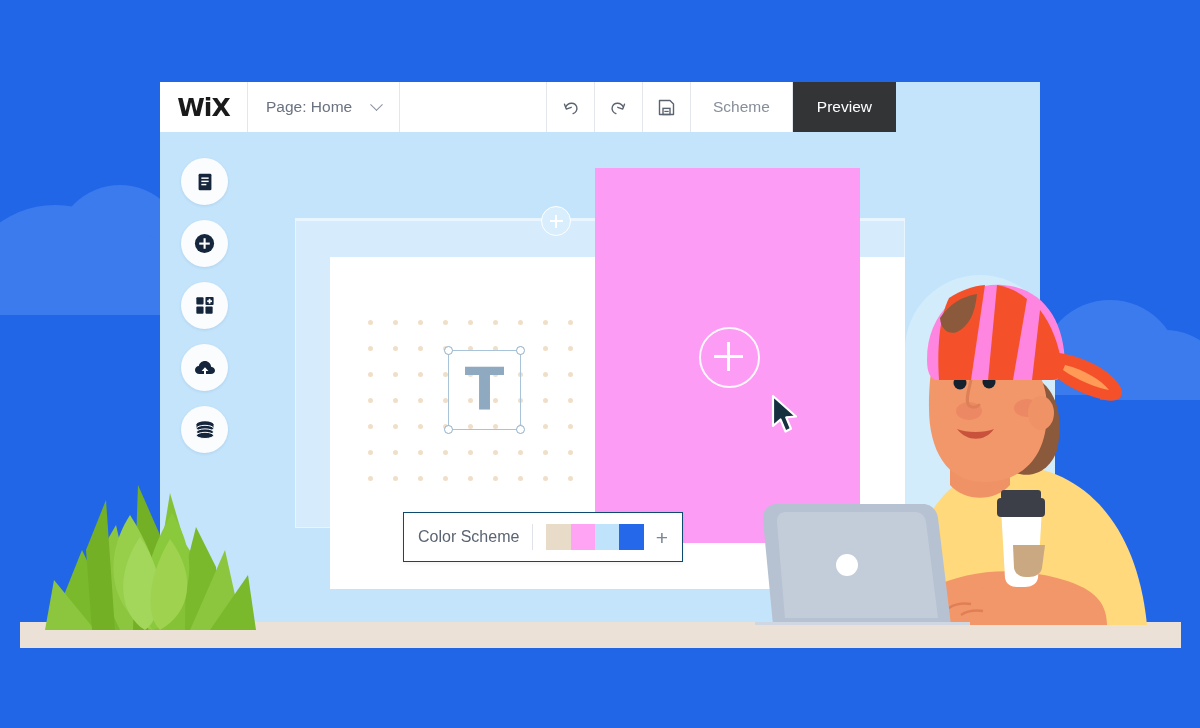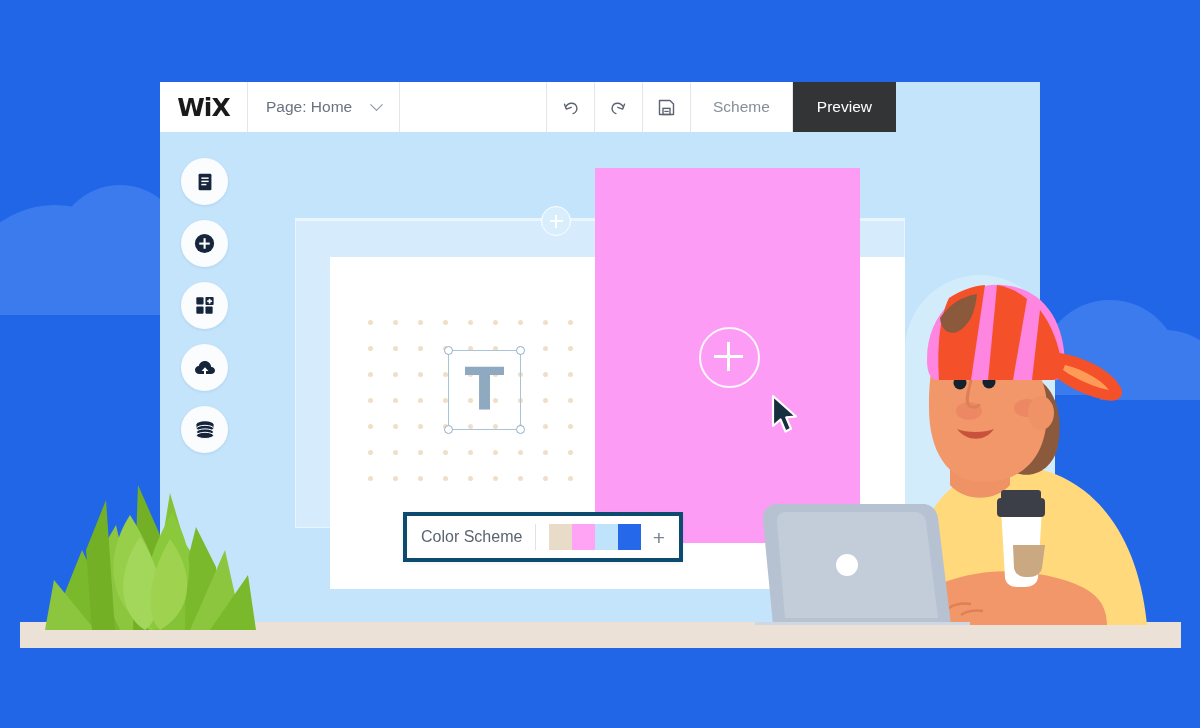--- a/index.html
+++ b/index.html
@@ -77,21 +77,21 @@
   .bigplus{position:absolute;left:699px;top:327px;width:57px;height:57px;border-radius:50%;
            border:2px solid rgba(255,255,255,.92);}
   .bigplus .pv{position:absolute;left:26px;top:13px;width:3px;height:29px;background:#fff;}
   .bigplus .ph{position:absolute;left:13px;top:26px;width:29px;height:3px;background:#fff;}
 
   
   .cursor{position:absolute;left:770px;top:394px;}
 
   
   .colorpanel{position:absolute;left:403px;top:512px;width:280px;height:50px;
-              background:#fff;border:4px solid #0c4a6e;box-sizing:border-box;
+              background:#fff;border:1px solid #0c4a6e;box-sizing:border-box;
               display:flex;align-items:center;padding:0 14px;
               box-shadow:0 1px 4px rgba(30,60,110,.07);}
   .cs-label{font-size:16px;color:#5b6472;white-space:nowrap;}
   .cs-div{width:1px;height:26px;background:#dfe3e9;margin:0 13px;}
   .sw{width:32px;height:26px;}
   .cs-plus{margin-left:12px;color:#7c8794;font-size:21px;line-height:1;}
 
   
   .desk{position:absolute;left:20px;top:622px;width:1161px;height:26px;background:#ece1d7;}
 

